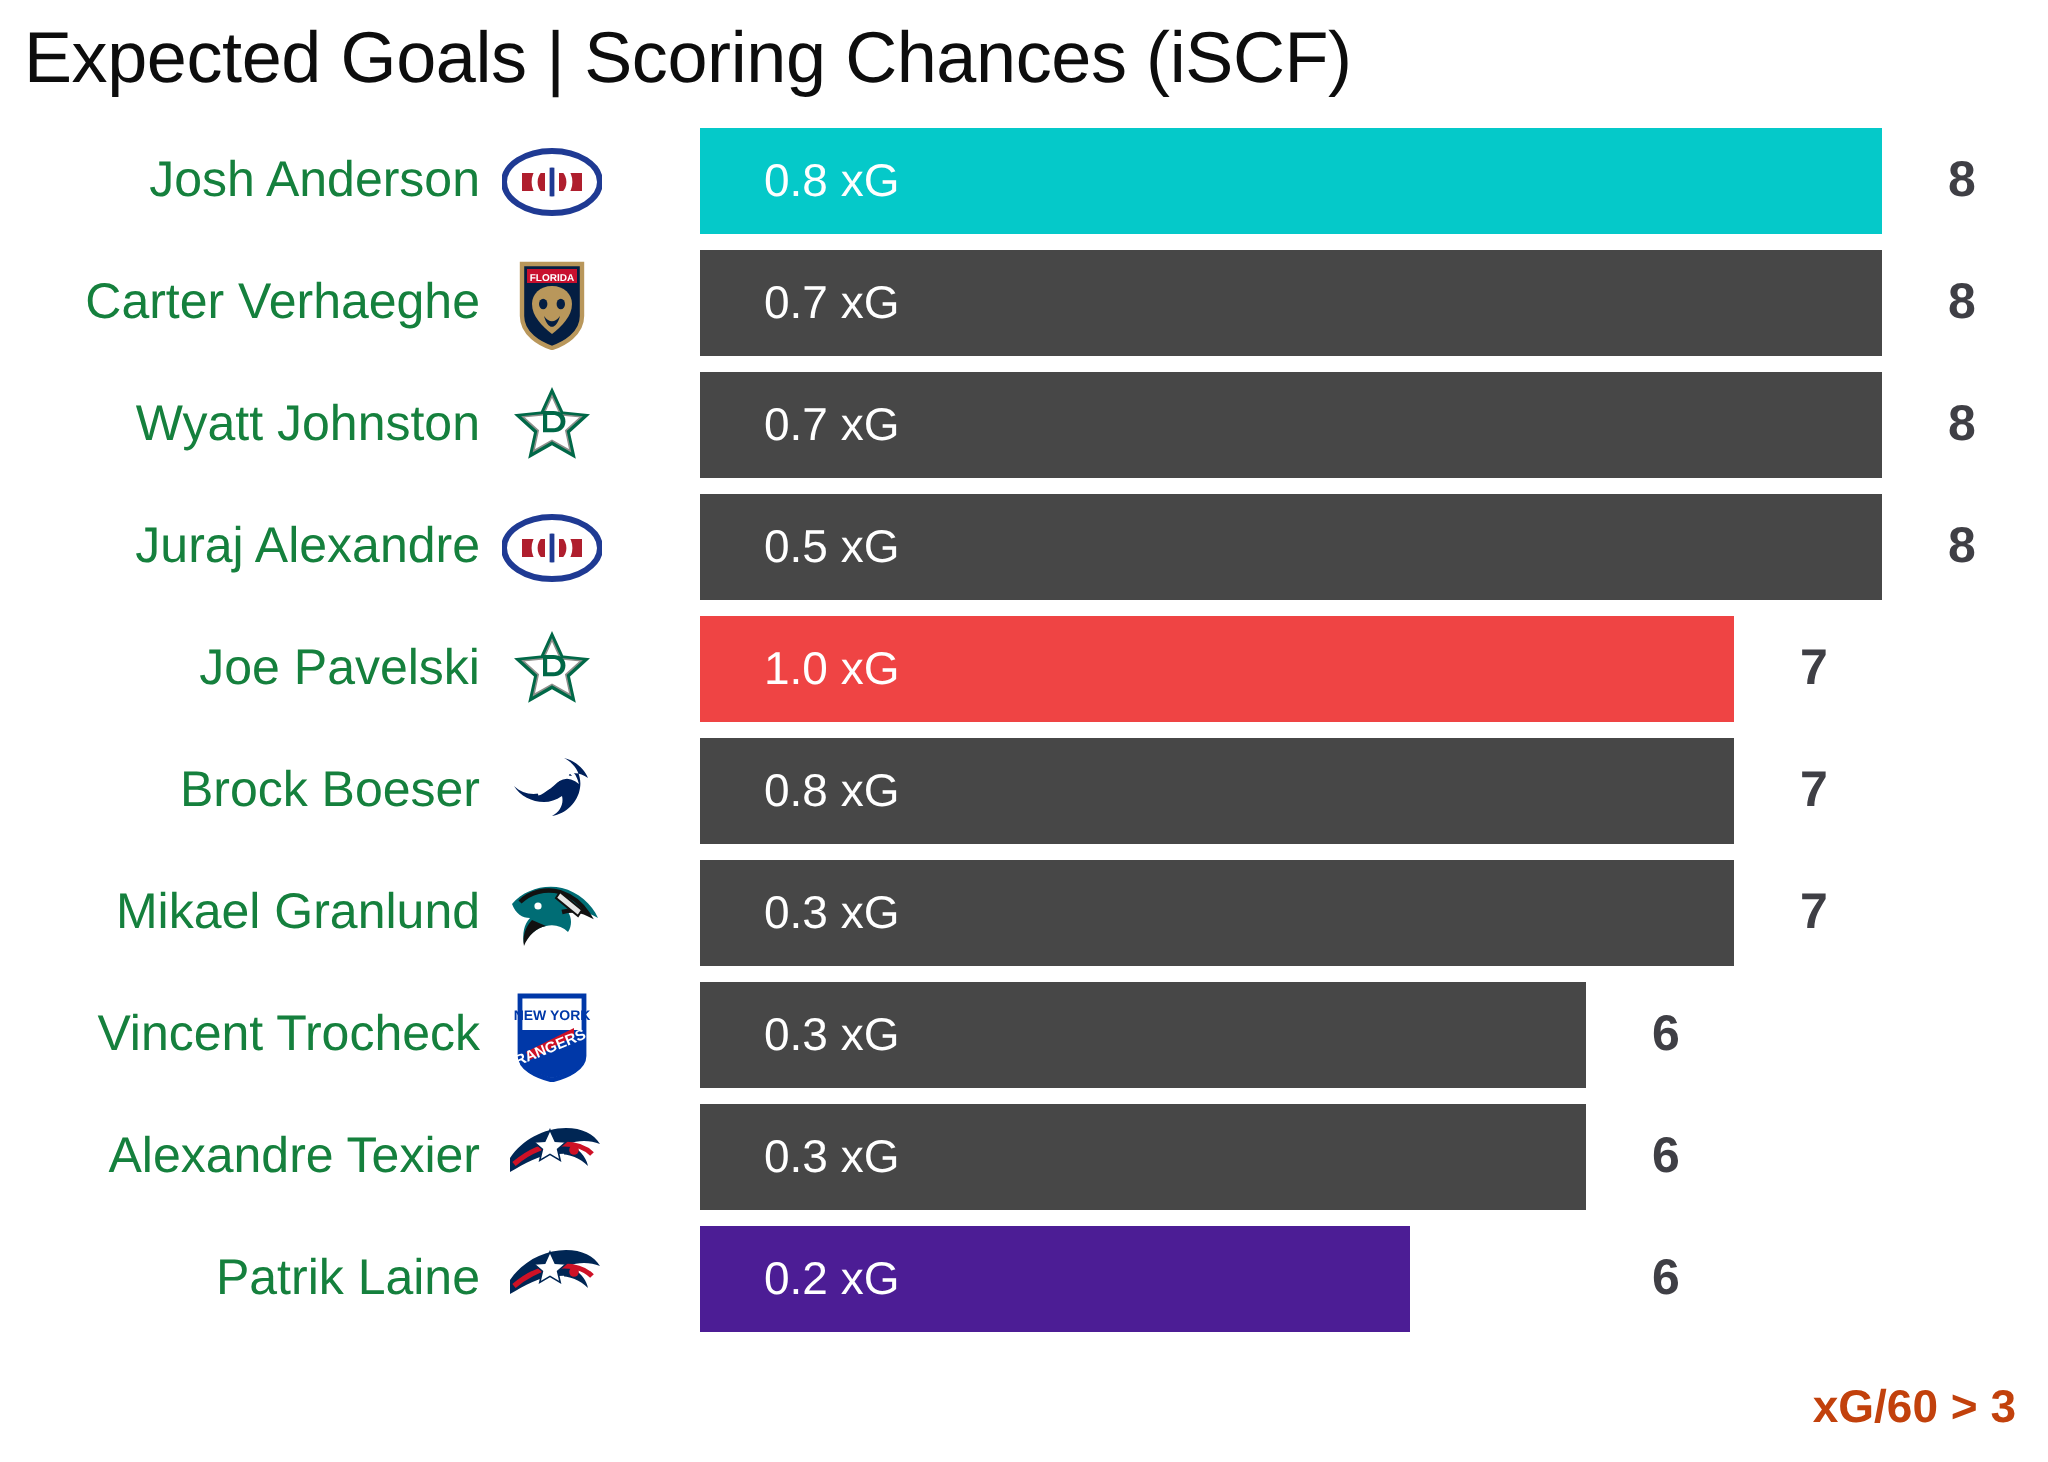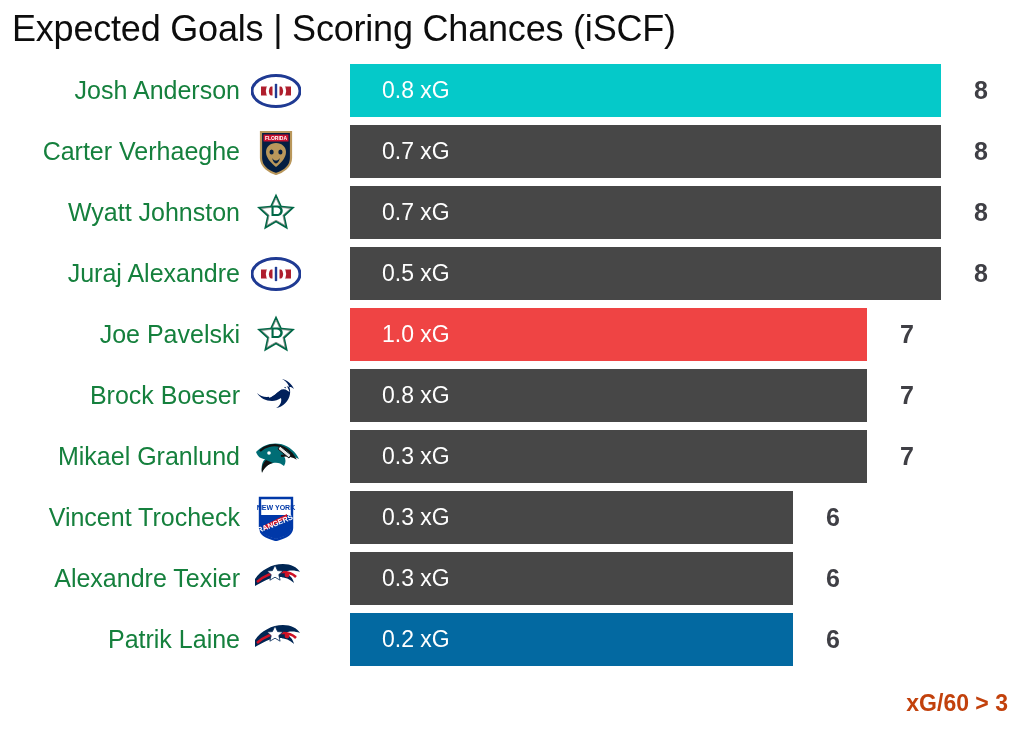--- a/index.html
+++ b/index.html
@@ -224,21 +224,21 @@
         <div class="player-name">Patrik Laine</div>
         <div class="team-logo">
           <svg width="50" height="40" viewBox="0 0 50 40">
             <path d="M4 20c6-9 17-15 28-15 8 0 14 3 17 8-5-2-11-2-16 0 5 2 9 6 10 11-4-4-9-6-15-6-9 0-17 5-24 9z" fill="#002654"></path>
             <path d="M6 23c7-6 16-10 25-10 6 0 11 2 14 5" fill="none" stroke="#ce1126" stroke-width="2.6"></path>
             <path d="M9 27c6-5 14-8 22-8" fill="none" stroke="#fff" stroke-width="2.2"></path>
             <path d="M24 6l2.6 5.6L32 12l-4.2 3.6 1.3 5.6L24 18.2 18.9 21.2l1.3-5.6L16 12l5.4-.4z" fill="#fff" stroke="#002654" stroke-width="0.8"></path>
             <circle cx="36" cy="16" r="2.4" fill="#ce1126"></circle>
           </svg>
         </div>
-        <div class="bar" style="width: 443px; background: #0369a1;">
+        <div class="bar" style="width: 355px; background: #4c1d95;">
           <div class="bar-label">0.2 xG</div>
         </div>
         <div class="count" style="left: 807px;">6</div>
       </div>
     </div>
 
   <div class="footnote">xG/60 &gt; 3</div>
 
 </div>
 

